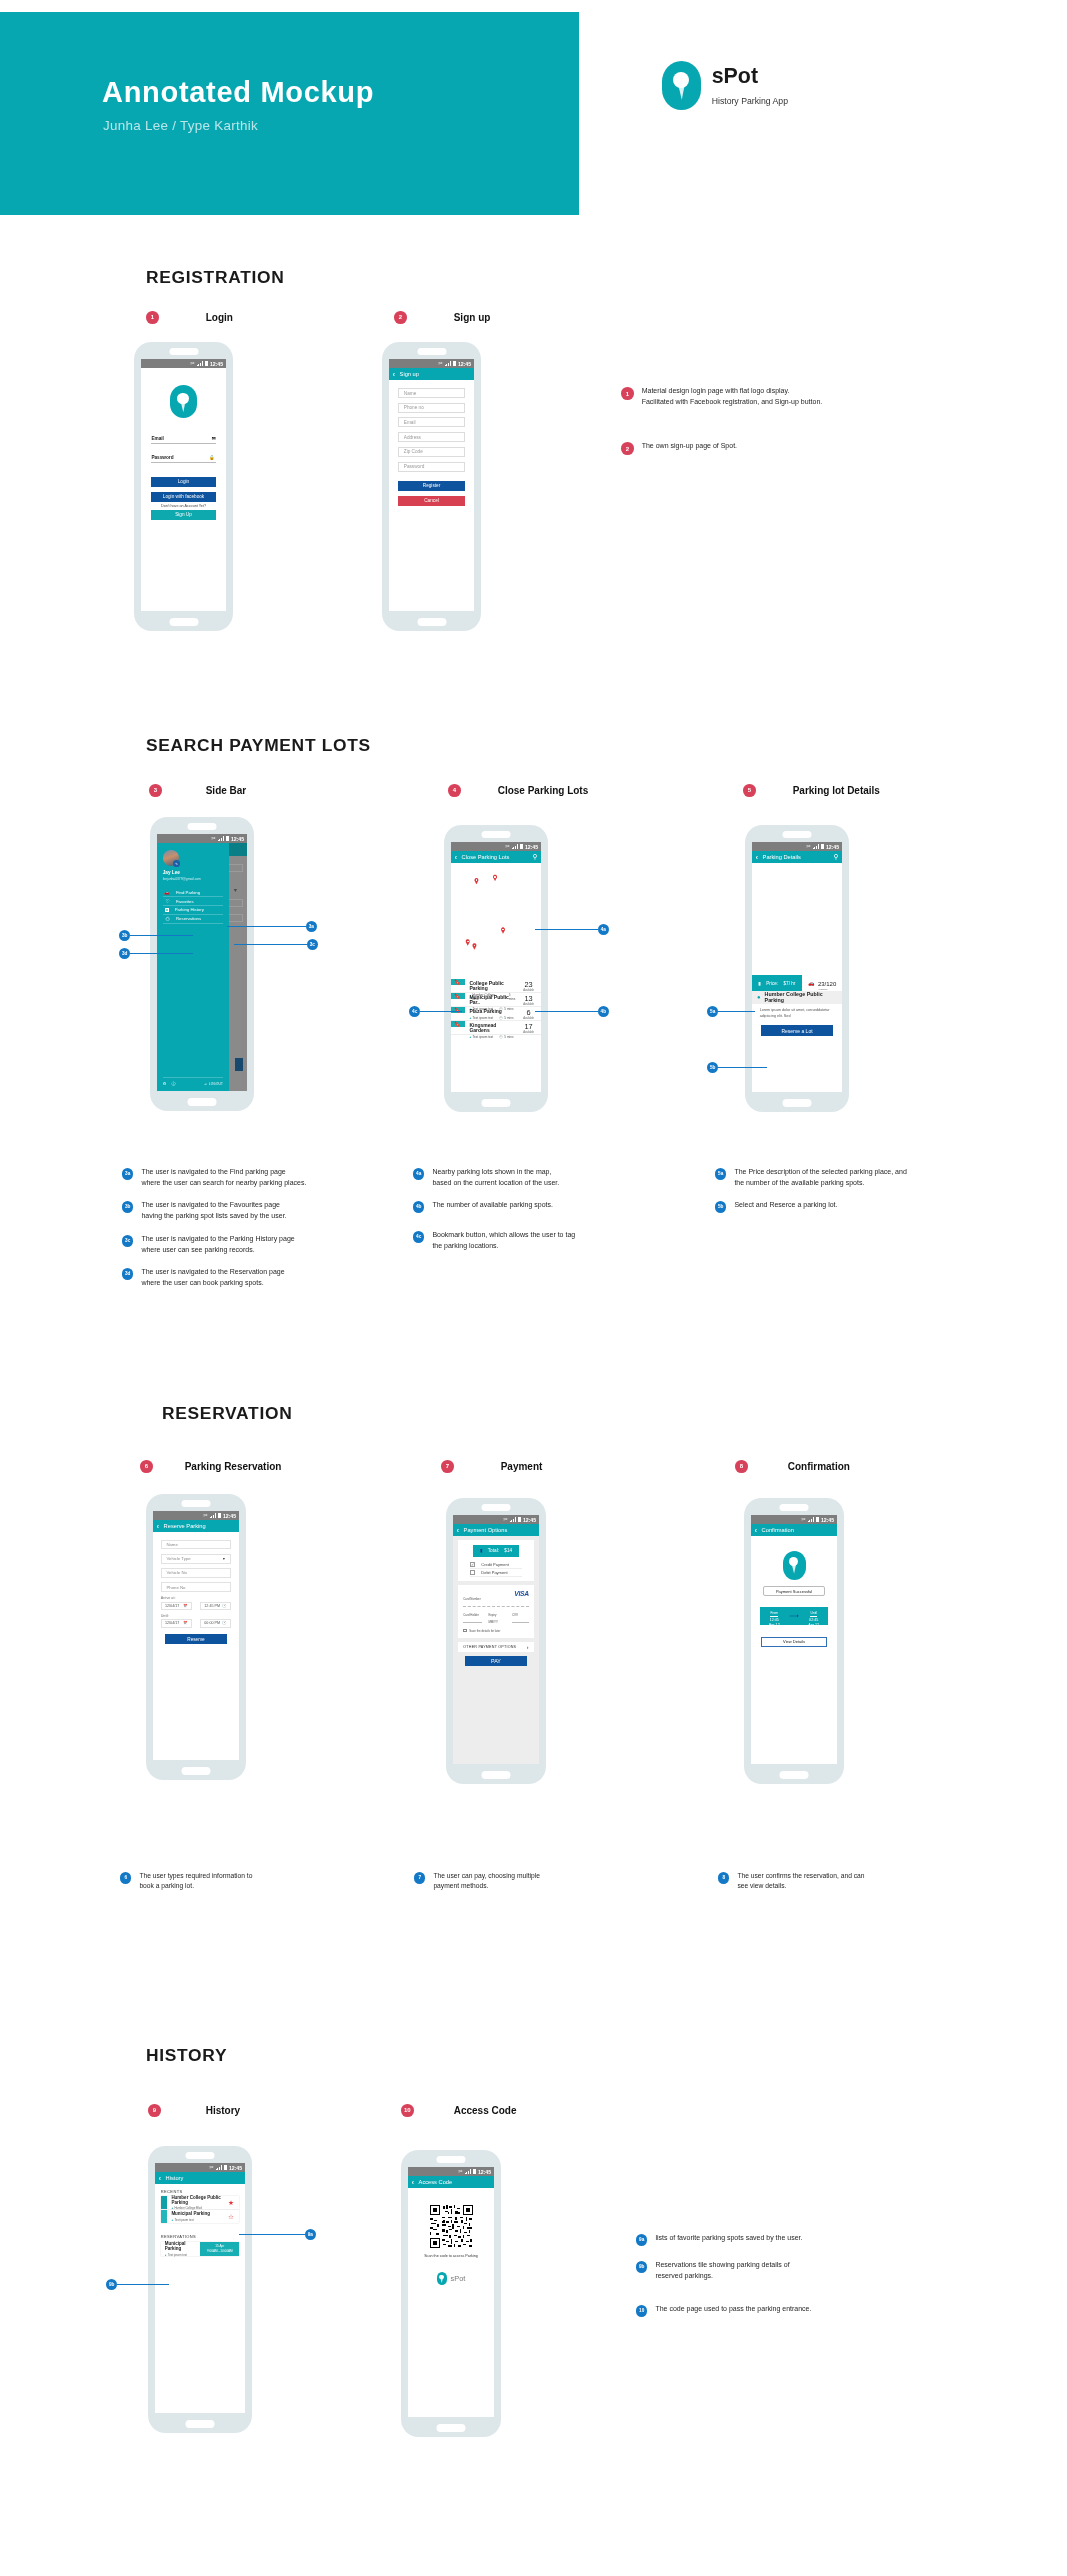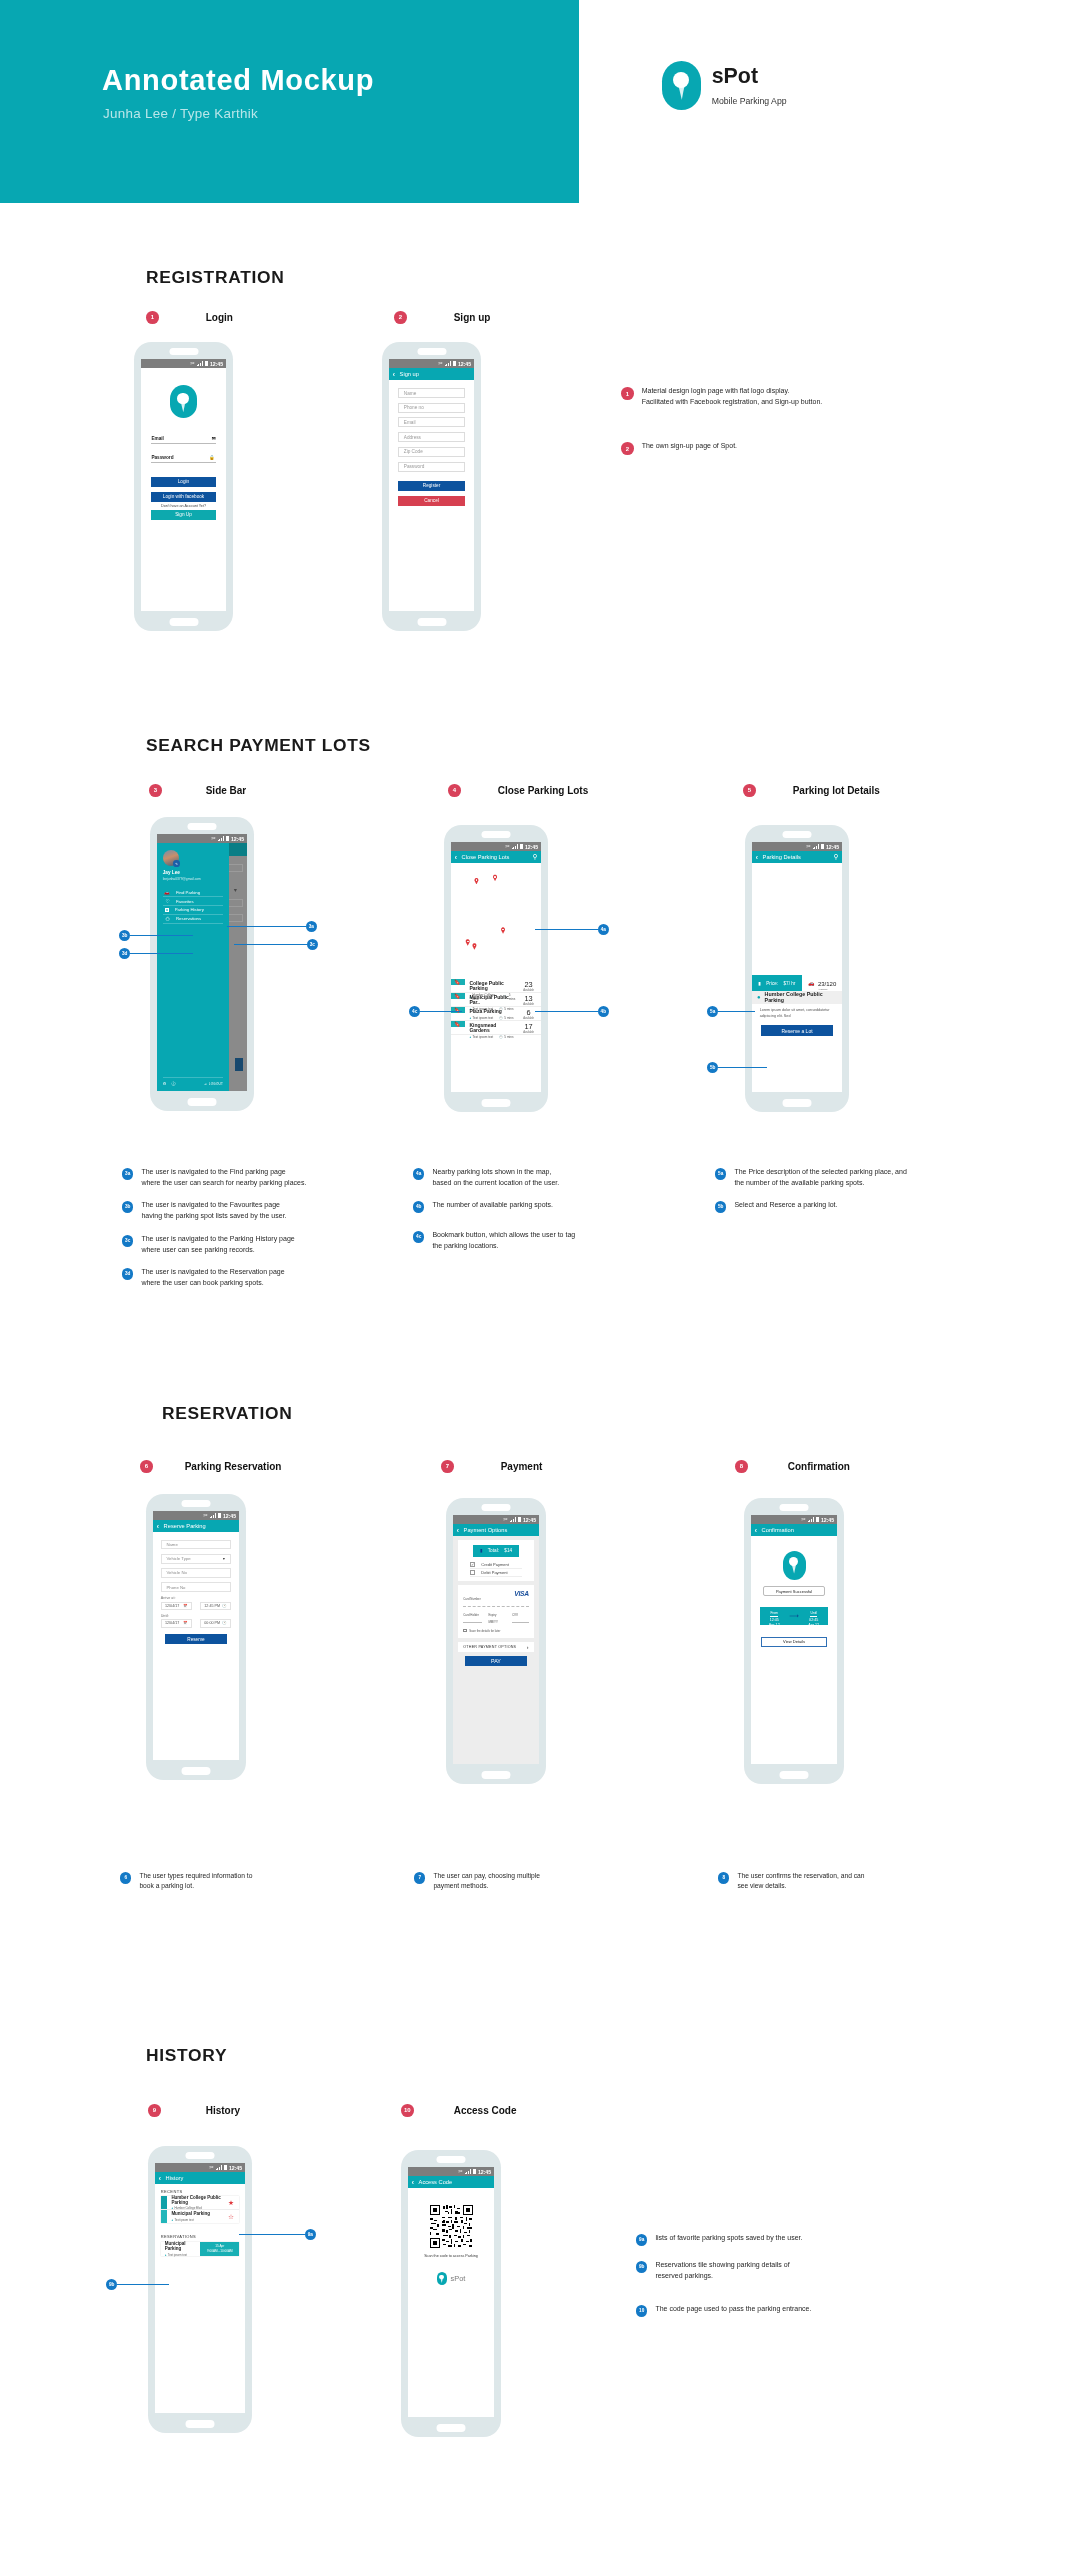--- a/index.html
+++ b/index.html
@@ -7,21 +7,21 @@
   body {
     width: 1068px; height: 2576px;
     font-family: "Liberation Sans", sans-serif;
     color: #231f20;
     position: relative;
     overflow: hidden;
   }
 
   
   .hero {
-    position: absolute; left: 0; top: 0; width: 579px; height: 203px;
+    position: absolute; left: 0; top: 12px; width: 579px; height: 203px;
     background: #07A7B2;
   }
   .hero-title {
     position: absolute; left: 102px; top: 64px;
     font-size: 29px; font-weight: bold; color: #ffffff; letter-spacing: 0.7px;
   }
   .hero-sub {
     position: absolute; left: 103px; top: 106px;
     font-size: 13.4px; color: rgba(255,255,255,.72); letter-spacing: 0.3px;
   }
@@ -282,21 +282,21 @@
 <body>
 
 <div class="hero">
   <div class="hero-title">Annotated Mockup</div>
   <div class="hero-sub">Junha Lee / Type Karthik</div>
 </div>
 <div class="brand">
   <div class="brand-logo"></div>
   <div class="brand-text">
     <div class="brand-name">sPot</div>
-    <div class="brand-tag">Mobile Parking App</div>
+    <div class="brand-tag">History Parking App</div>
   </div>
 </div>
 
 <div class="sec-title" style="left:146px;top:267px">REGISTRATION</div>
 
 <div class="screen-head" style="left:146px;top:311px;width:200px;justify-content:flex-start;gap:47px">
   <div class="badge-red">1</div>
   <div class="lbl">Login</div>
 </div>
 

